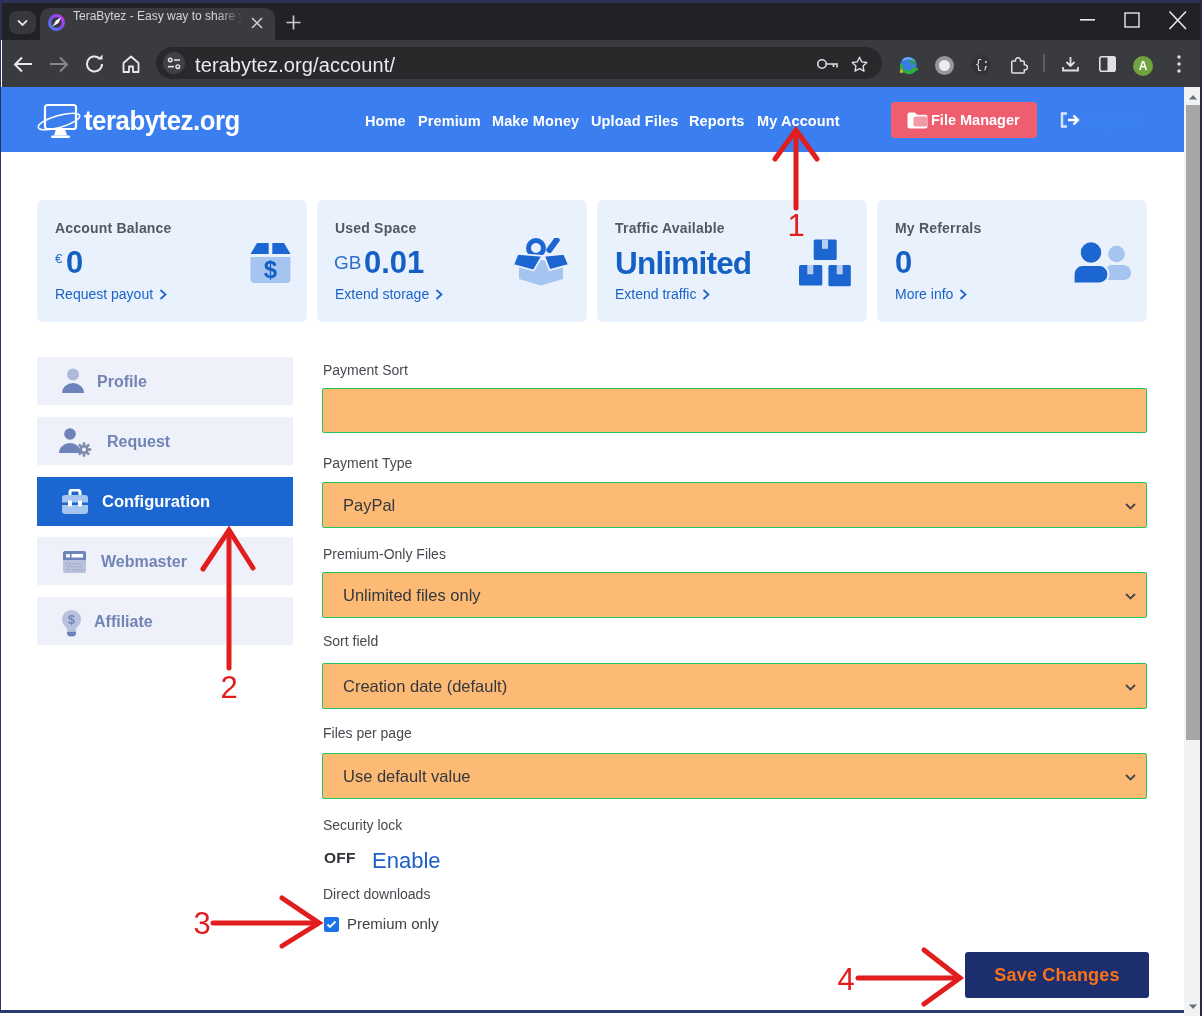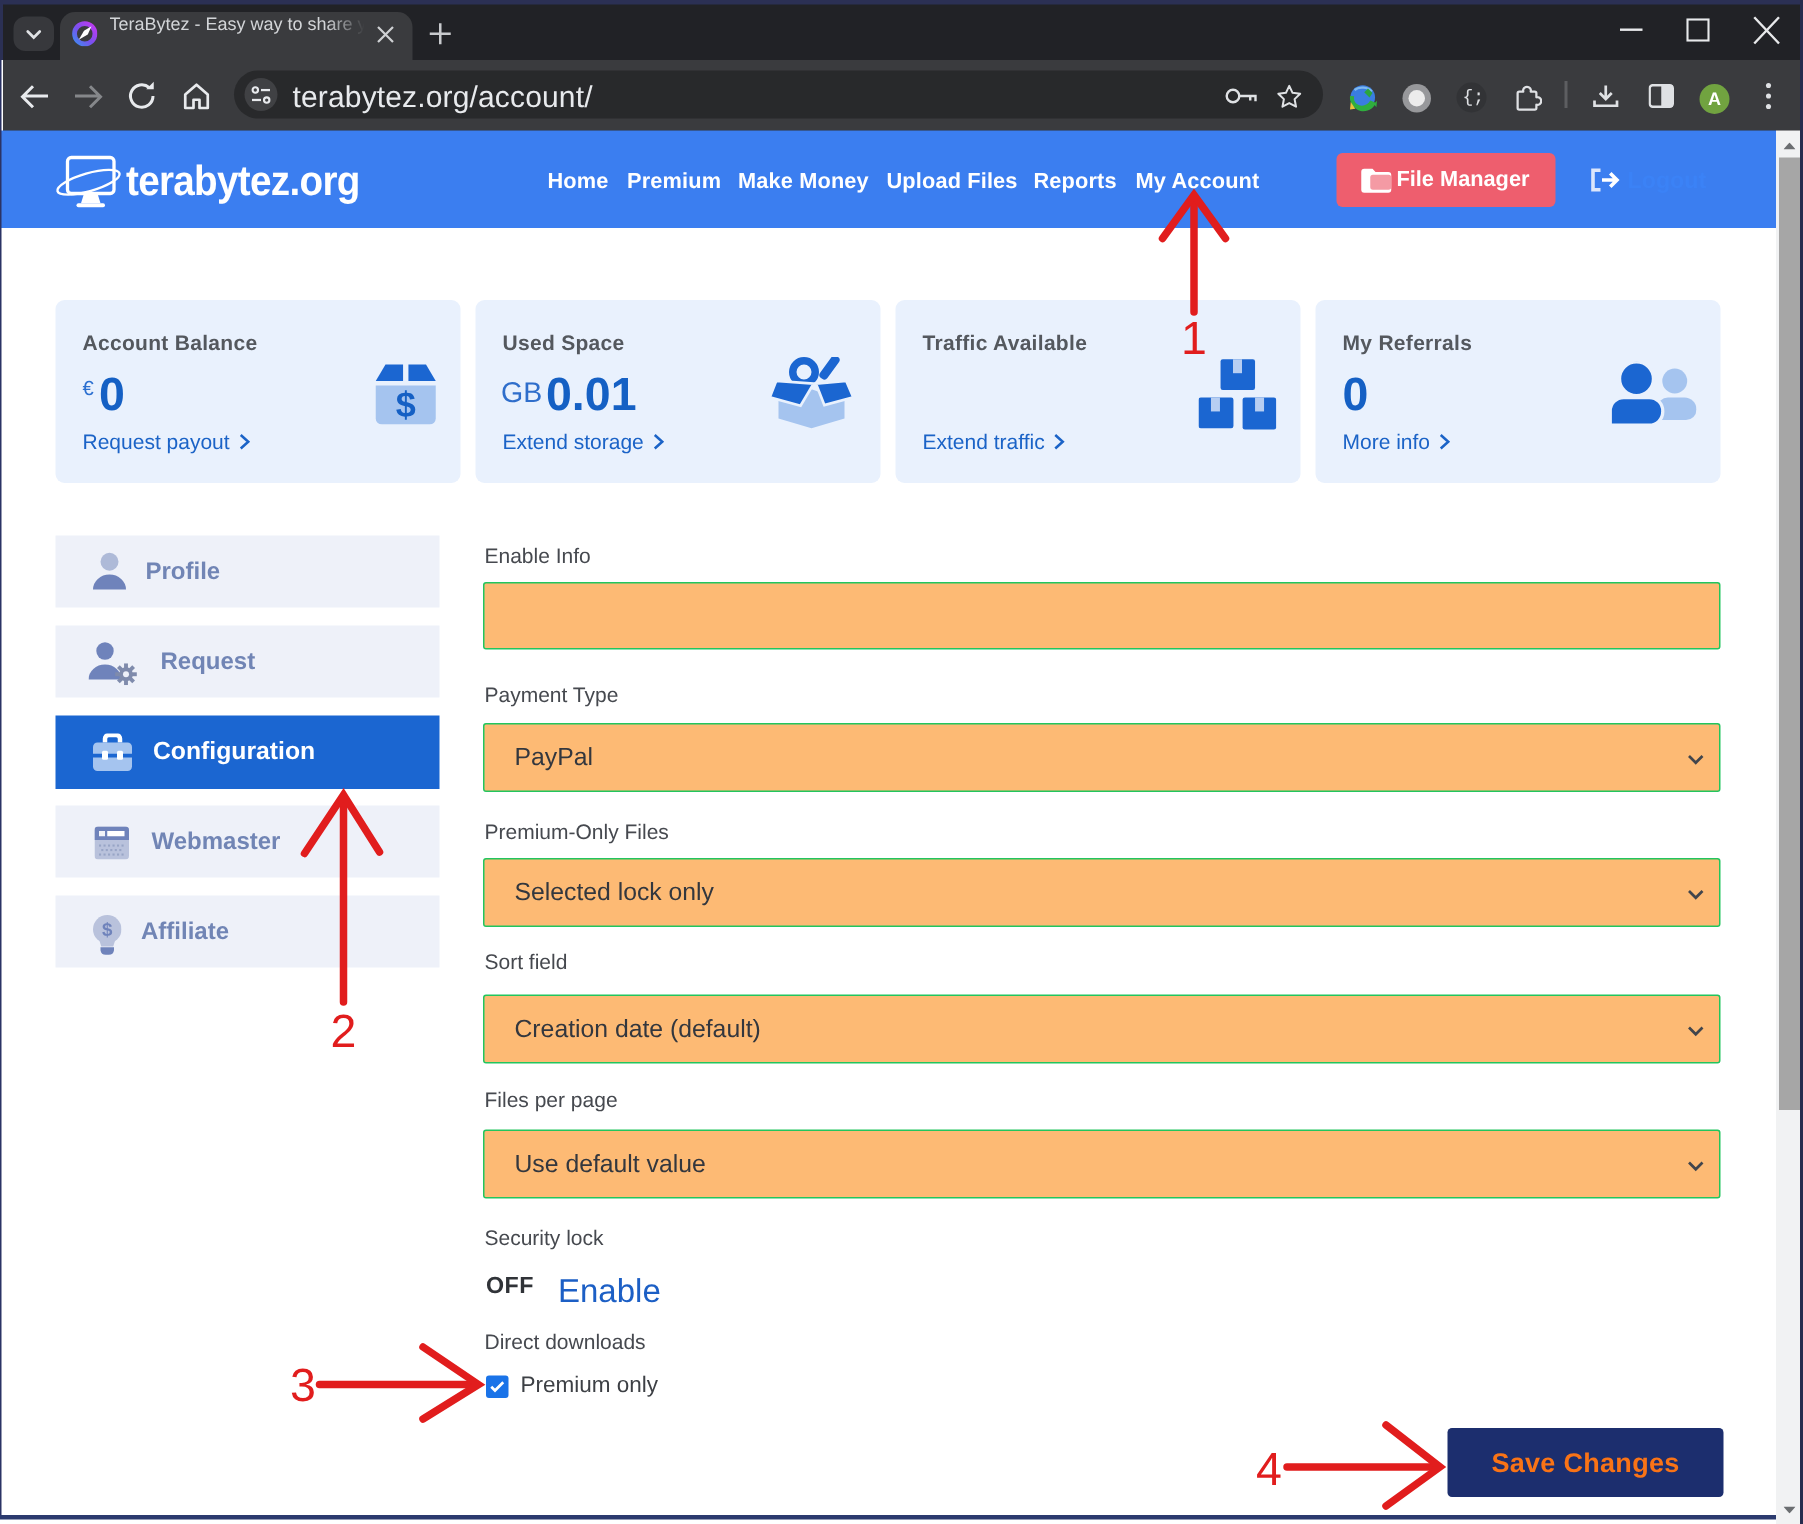--- a/index.html
+++ b/index.html
@@ -186,20 +186,21 @@
 <div class="abs card" style="left:317px">
   <div class="abs cardtitle">Used Space</div>
   <div class="abs" style="left:17px;top:52px;font-size:19px;color:#2f6ecb">GB</div>
   <div class="abs" style="left:47px;top:45px;font-size:31px;font-weight:700;color:#1560c4">0.01</div>
   <div class="abs cardlink">Extend storage<svg class="chev" viewBox="0 0 8 11">
         <path d="M1.5 1 L6.5 5.5 L1.5 10" stroke="#1b63c7" stroke-width="1.7" fill="none"></path>
       </svg></div>
 </div>
 <div class="abs card" style="left:597px">
   <div class="abs cardtitle">Traffic Available</div>
+  <div class="abs" style="left:18px;top:45px;font-size:31.5px;font-weight:700;color:#1560c4;letter-spacing:-0.8px">Unlimited</div>
   <div class="abs cardlink">Extend traffic<svg class="chev" viewBox="0 0 8 11">
         <path d="M1.5 1 L6.5 5.5 L1.5 10" stroke="#1b63c7" stroke-width="1.7" fill="none"></path>
       </svg></div>
 </div>
 <div class="abs card" style="left:877px">
   <div class="abs cardtitle">My Referrals</div>
   <div class="abs" style="left:18px;top:45px;font-size:31px;font-weight:700;color:#1560c4">0</div>
   <div class="abs cardlink">More info<svg class="chev" viewBox="0 0 8 11">
         <path d="M1.5 1 L6.5 5.5 L1.5 10" stroke="#1b63c7" stroke-width="1.7" fill="none"></path>
       </svg></div>
@@ -299,32 +300,32 @@
       <rect x="18" y="18" width="1.4" height="1.4"></rect>
   </g>
 </svg>
 <svg class="abs" style="left:62px;top:610px" width="19" height="27" viewBox="0 0 19 27">
   <circle cx="9.5" cy="9.5" r="9.5" fill="#b9c2dc"></circle>
   <path d="M4 16 h11 l-1.5 5 h-8 Z" fill="#b9c2dc"></path>
   <path d="M5 21.5 h9 v2 a3.5 3.5 0 0 1 -3.5 3 h-2 a3.5 3.5 0 0 1 -3.5 -3 Z" fill="#6f83bb"></path>
   <text x="9.5" y="14" font-size="12.5" font-weight="bold" fill="#6f83bb" text-anchor="middle" font-family="Liberation Sans">$</text>
 </svg>
 
-<div class="abs flabel" style="top:362px">Enable Info</div>
+<div class="abs flabel" style="top:362px">Payment Sort</div>
 <div class="abs fctrl" style="top:388px;height:45px"></div>
 <div class="abs flabel" style="top:455px">Payment Type</div>
 <div class="abs fctrl" style="top:482px">
     <span class="val">PayPal</span>
   <svg class="selchev" width="13" height="9">
       <path d="M2 2 L6.5 6.5 L11 2" stroke="#41454c" stroke-width="1.8" fill="none"></path>
     </svg>
   </div>
 <div class="abs flabel" style="top:546px">Premium-Only Files</div>
 <div class="abs fctrl" style="top:572px">
-    <span class="val">Selected lock only</span>
+    <span class="val">Unlimited files only</span>
   <svg class="selchev" width="13" height="9">
       <path d="M2 2 L6.5 6.5 L11 2" stroke="#41454c" stroke-width="1.8" fill="none"></path>
     </svg>
   </div>
 <div class="abs flabel" style="top:633px">Sort field</div>
 <div class="abs fctrl" style="top:663px">
     <span class="val">Creation date (default)</span>
   <svg class="selchev" width="13" height="9">
       <path d="M2 2 L6.5 6.5 L11 2" stroke="#41454c" stroke-width="1.8" fill="none"></path>
     </svg>

